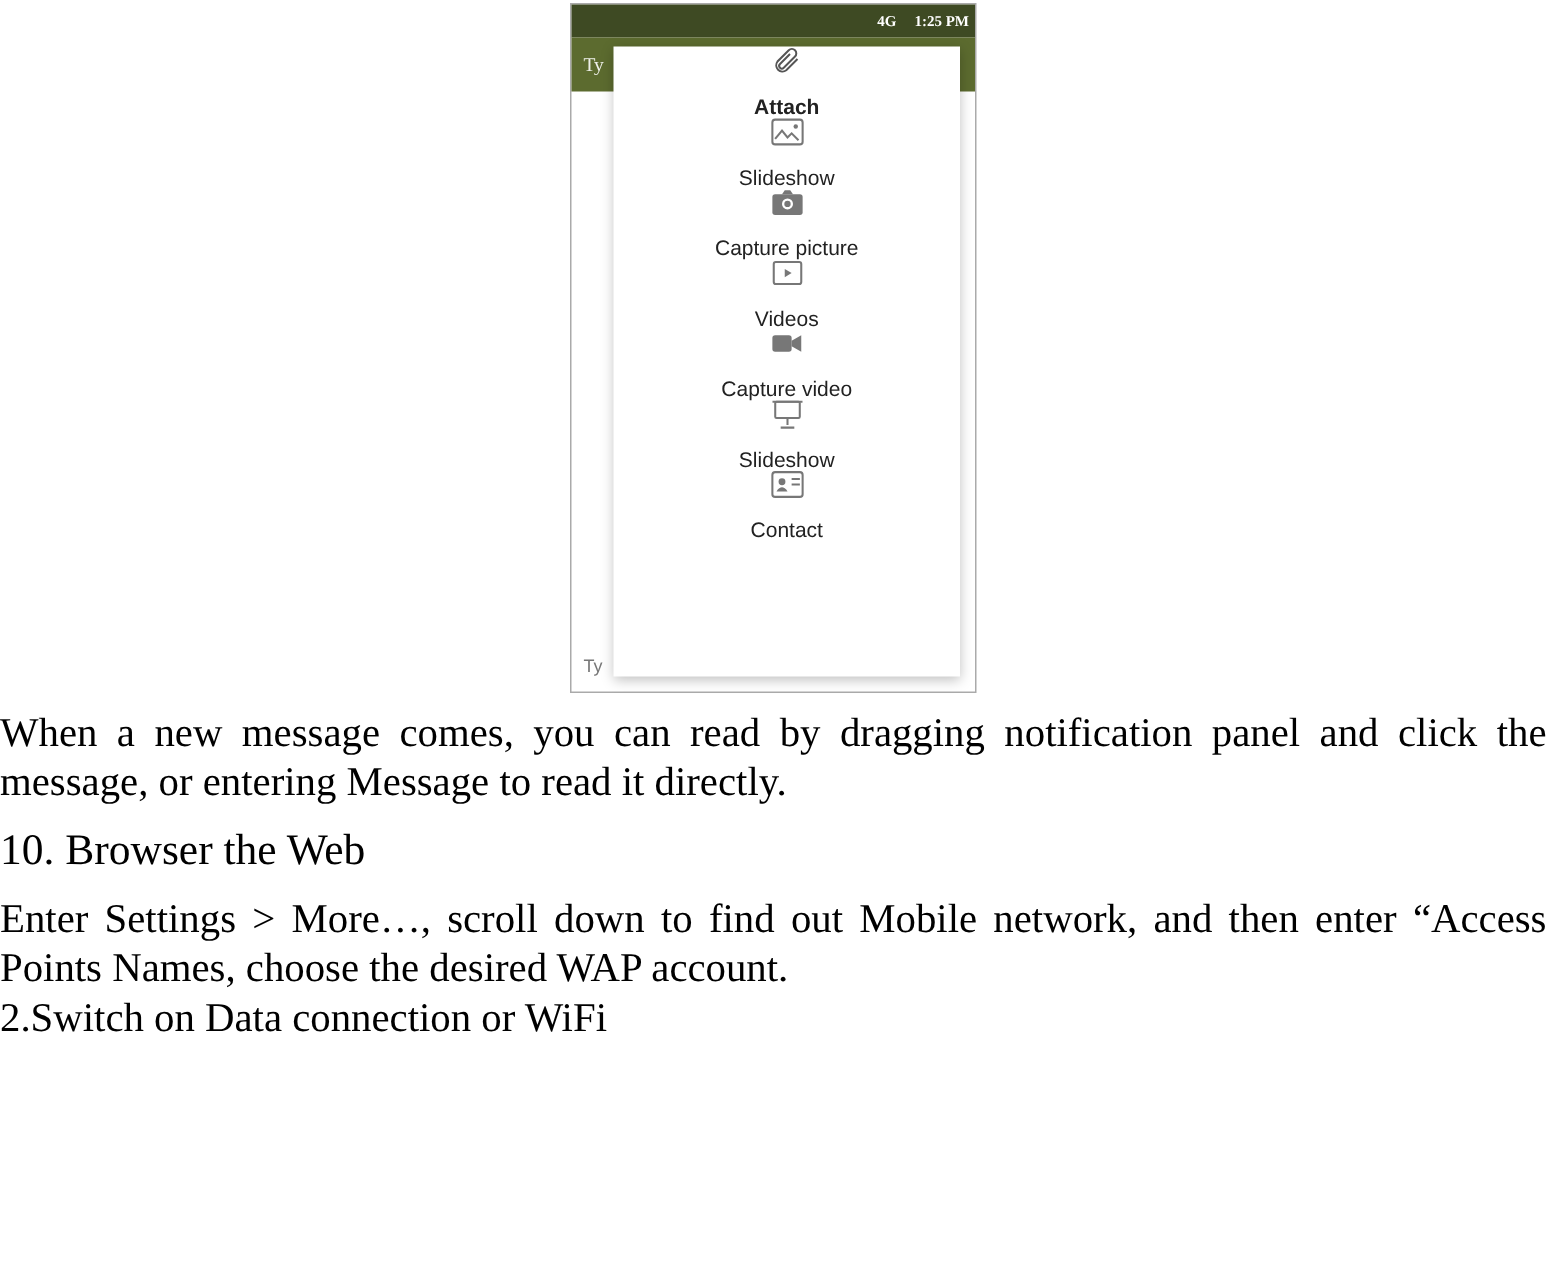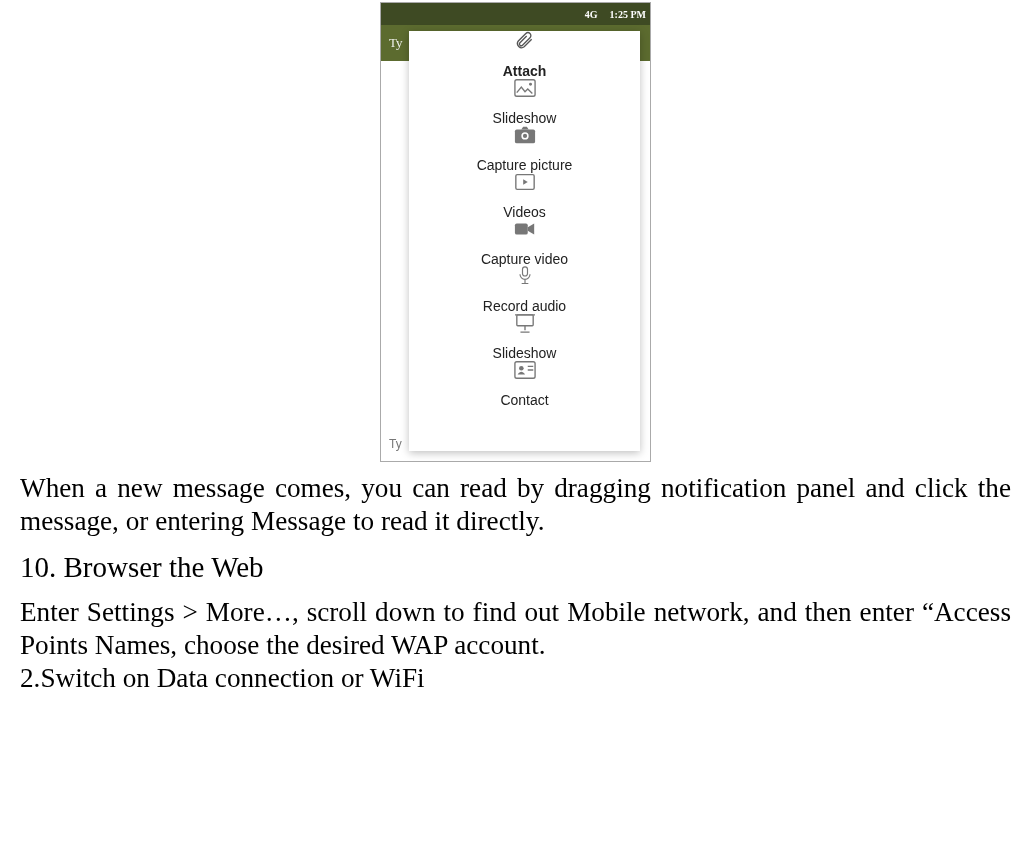--- a/index.html
+++ b/index.html
@@ -90,21 +90,21 @@
   }
 
   .mi-icon svg { width: 22px; height: 20px; }
 
   
   .body-text {
     position: absolute;
     left: 0;
     right: 0;
     top: 472px;
-    padding: 0 20px;
+    padding: 0 0;
     font-size: 27.2px;
     line-height: 1.22;
     color: #000;
   }
   .body-text p.just { text-align: justify; text-justify: inter-word; }
   .heading {
     font-weight: normal;
     font-size: 29px;
     margin-top: 12px;
     margin-bottom: 10px;
@@ -213,29 +213,20 @@
         <span class="mi-icon">
           <svg viewBox="0 0 24 18">
               <rect x="1" y="3" width="14" height="12" rx="2" fill="#777"></rect>
               <path d="M15 7l7-4v12l-7-4z" fill="#777"></path>
             </svg>
         </span>
         <span>Capture video</span>
       </div>
       <div class="menu-item">
         <span class="mi-icon">
-          <svg viewBox="0 0 20 24">
-              <rect x="7" y="1" width="6" height="11" rx="3" fill="none" stroke="#777" stroke-width="1.4"></rect>
-              <path d="M4 10a6 6 0 0 0 12 0M10 16v5M6 21h8" fill="none" stroke="#777" stroke-width="1.4"></path>
-            </svg>
-        </span>
-        <span>Record audio</span>
-      </div>
-      <div class="menu-item">
-        <span class="mi-icon">
           <svg viewBox="0 0 24 22">
               <rect x="3" y="2" width="18" height="12" rx="1" fill="none" stroke="#777" stroke-width="1.5"></rect>
               <path d="M12 14v5M7 21h10M1 2h22" stroke="#777" stroke-width="1.5"></path>
             </svg>
         </span>
         <span>Slideshow</span>
       </div>
       <div class="menu-item">
         <span class="mi-icon">
           <svg viewBox="0 0 24 20">

